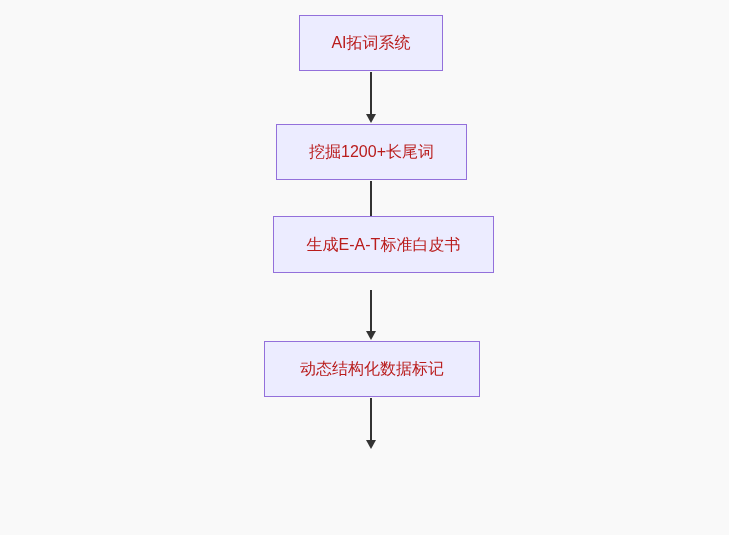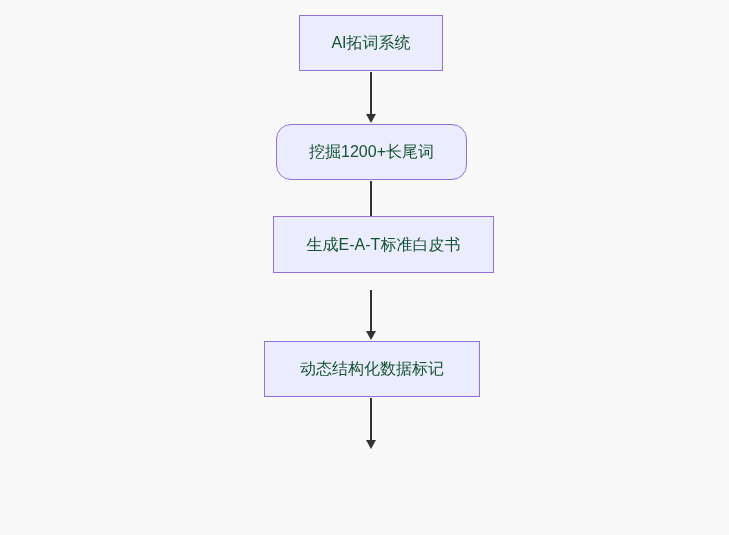--- a/index.html
+++ b/index.html
@@ -13,21 +13,21 @@
     width: 729px;
     height: 535px;
     background: #f9f9f9;
     overflow: hidden;
   }
   .node {
     position: absolute;
     box-sizing: border-box;
     background: #ECECFF;
     border: 1px solid #9370DB;
-    color: #14532d;
+    color: #b91c1c;
     font-size: 16px;
     line-height: 1.2;
     display: flex;
     align-items: center;
     justify-content: center;
     text-align: center;
     white-space: nowrap;
   }
   .node-label {
     display: inline-block;
@@ -60,21 +60,21 @@
 
   <div class="node" style="left:299px; top:15px; width:144px; height:56px;">
     <span class="node-label">AI拓词系统</span>
   </div>
 
   <div class="edge" style="left:366px; top:72px; height:51px;">
     <div class="edge-line"></div>
     <div class="edge-head"></div>
   </div>
 
-  <div class="node" style="left:276px; top:124px; width:191px; height:56px;border-radius:15px;">
+  <div class="node" style="left:276px; top:124px; width:191px; height:56px;">
     <span class="node-label">挖掘1200+长尾词</span>
   </div>
 
   <div class="edge" style="left:366px; top:181px; height:50px;">
     <div class="edge-line"></div>
     <div class="edge-head"></div>
   </div>
 
   <div class="node" style="left:261px; top:216px; width:221px; height:57px;margin-left:12px;">
     <span class="node-label">生成E-A-T标准白皮书</span>

